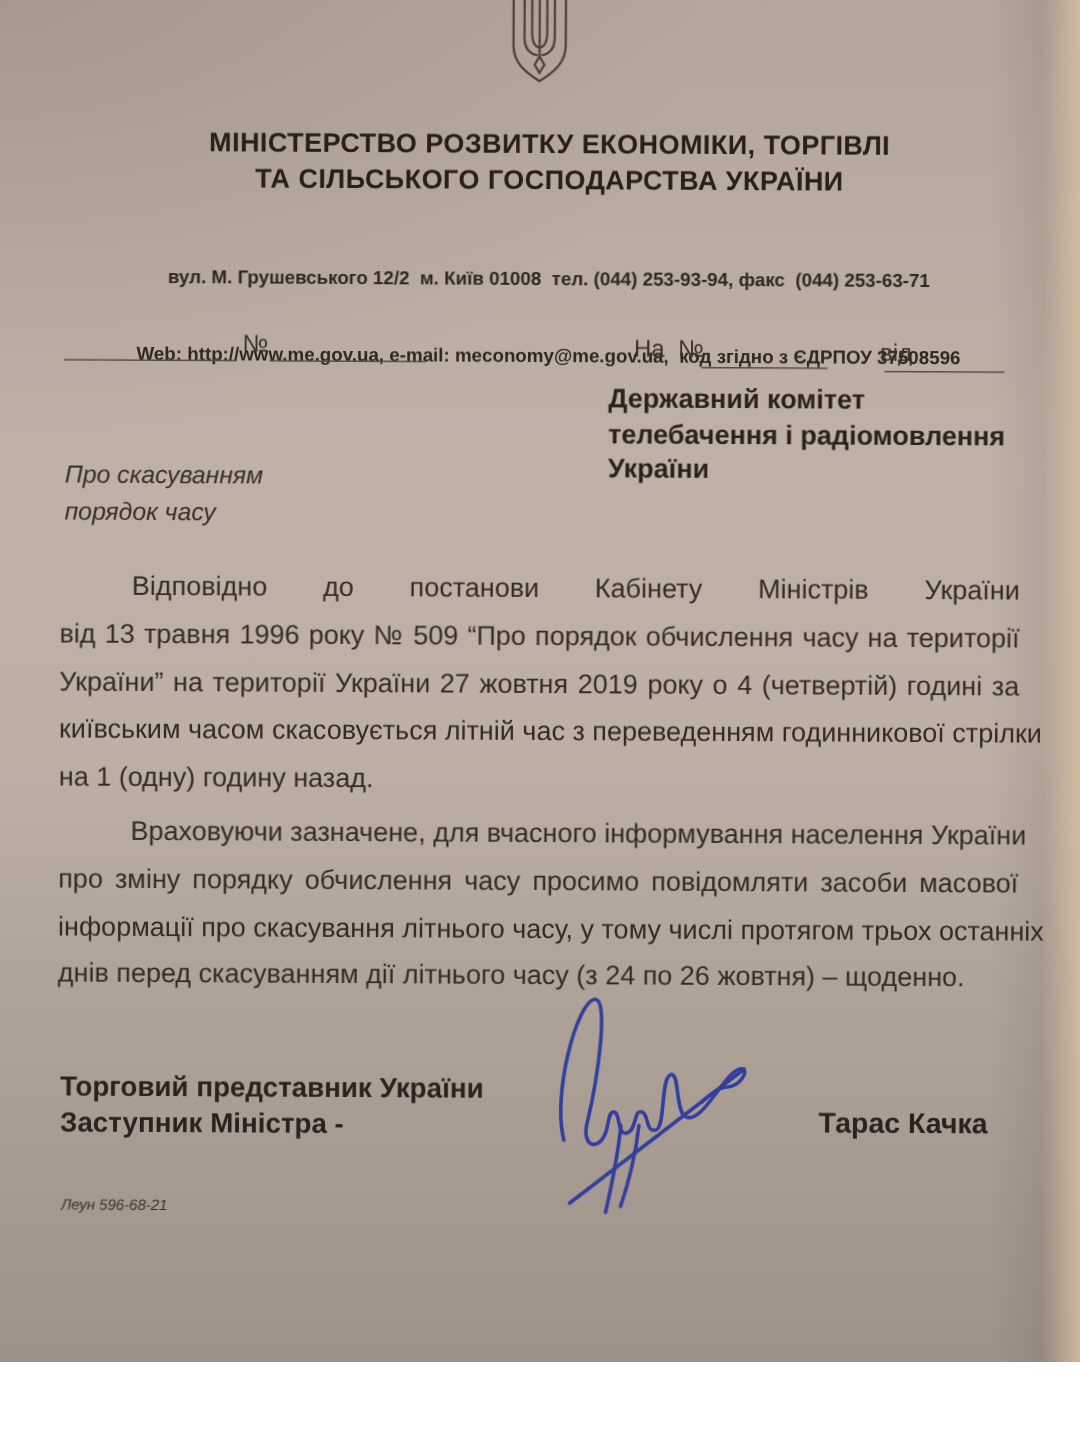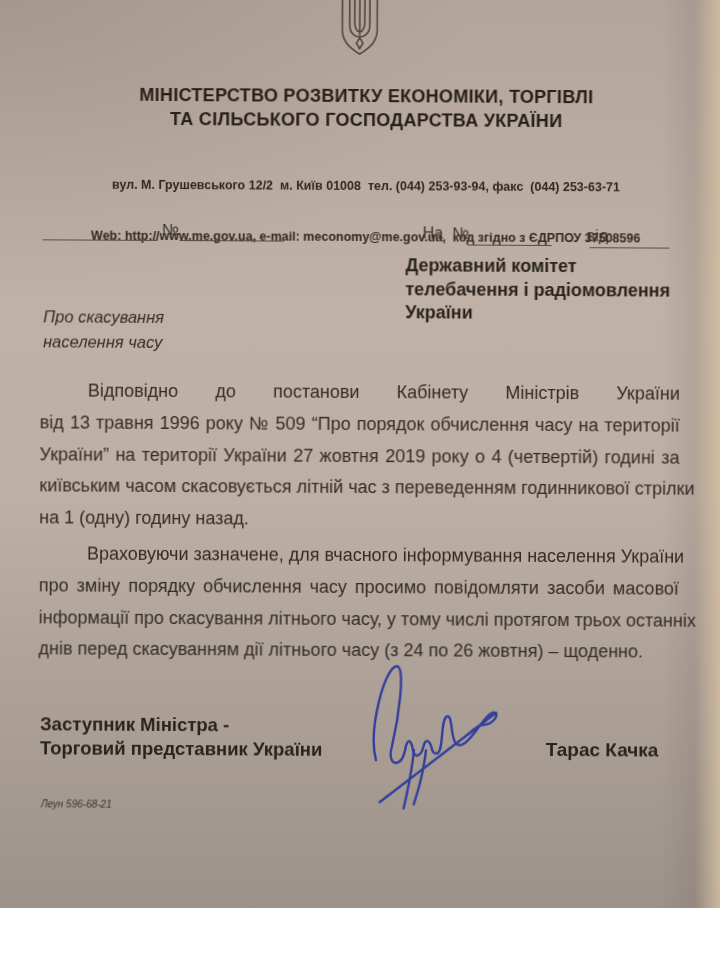--- a/index.html
+++ b/index.html
@@ -72,43 +72,43 @@
       <span class="blank-line abs" style="left:589px;width:80px;top:14px;"></span>
     </div>
 
     <div class="abs addressee" style="left:405px;top:254px;width:300px;">
       <div>Державний комітет</div>
       <div>телебачення і радіомовлення</div>
       <div>України</div>
     </div>
 
     <div class="abs subject" style="left:43px;top:306px;">
-      <div>Про скасування</div>
-      <div>населення часу</div>
+      <div>Про скасуванням</div>
+      <div>порядок часу</div>
     </div>
 
     <div class="abs bodytext" style="left:40px;top:382px;">
       <div>
         <div class="bline first">Відповідно до постанови Кабінету Міністрів України</div>
         <div class="bline">від 13 травня 1996 року № 509 “Про порядок обчислення часу на території</div>
         <div class="bline">України” на території України 27 жовтня 2019 року о 4 (четвертій) годині за</div>
         <div class="bline">київським часом скасовується літній час з переведенням годинникової стрілки</div>
         <div class="bline last">на 1 (одну) годину назад.</div>
       </div>
       <div style="margin-top:4px;">
         <div class="bline first">Враховуючи зазначене, для вчасного інформування населення України</div>
         <div class="bline">про зміну порядку обчислення часу просимо повідомляти засоби масової</div>
         <div class="bline">інформації про скасування літнього часу, у тому числі протягом трьох останніх</div>
         <div class="bline last">днів перед скасуванням дії літнього часу (з 24 по 26 жовтня) – щоденно.</div>
       </div>
     </div>
 
     <div class="abs sig-title" style="left:42px;top:714px;">
+      <div>Торговий представник України</div>
       <div>Заступник Міністра -</div>
-      <div>Торговий представник України</div>
     </div>
 
     <div class="abs" style="left:356px;top:650px;width:158px;height:168px;">
       <svg width="158" height="168" viewBox="0 0 158 168" fill="none" stroke="#2e3a9e" stroke-width="2.4" stroke-linecap="round" stroke-linejoin="round" opacity="0.95">
         <path d="M22,110 C14,80 30,18 42,16 C52,15 44,70 38,96 C34,110 40,116 46,111 C53,105 50,92 55,91 C60,91 57,107 64,105 C71,103 68,89 74,91 C79,93 76,104 83,103 C90,102 86,68 93,66 C99,64 96,90 103,94 C109,97 116,88 122,80 C128,72 136,60 141,62 C145,64 139,73 131,74 C125,74 118,80 114,84"></path>
         <path d="M60,100 C58,120 54,140 50,158"></path>
         <path d="M72,100 C70,118 66,136 60,154"></path>
         <path d="M26,152 L142,62"></path>
       </svg>
     </div>

